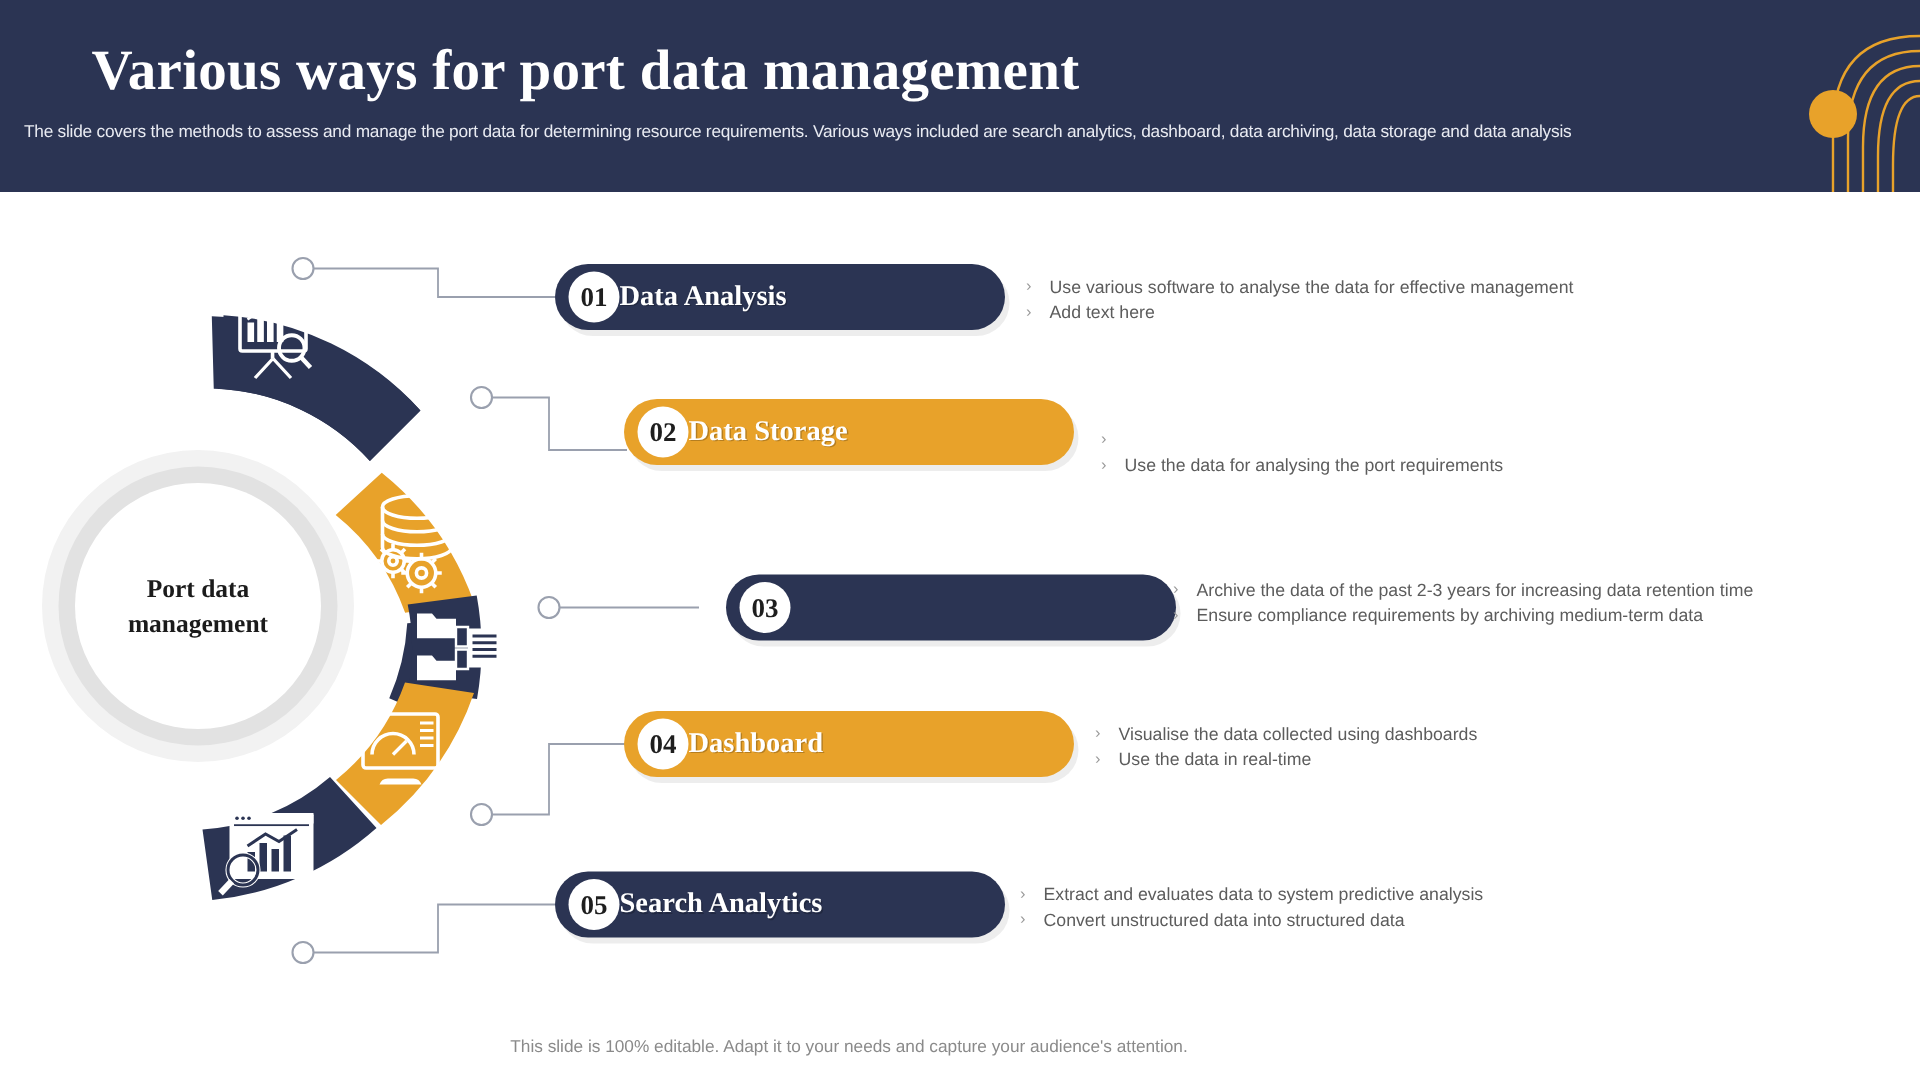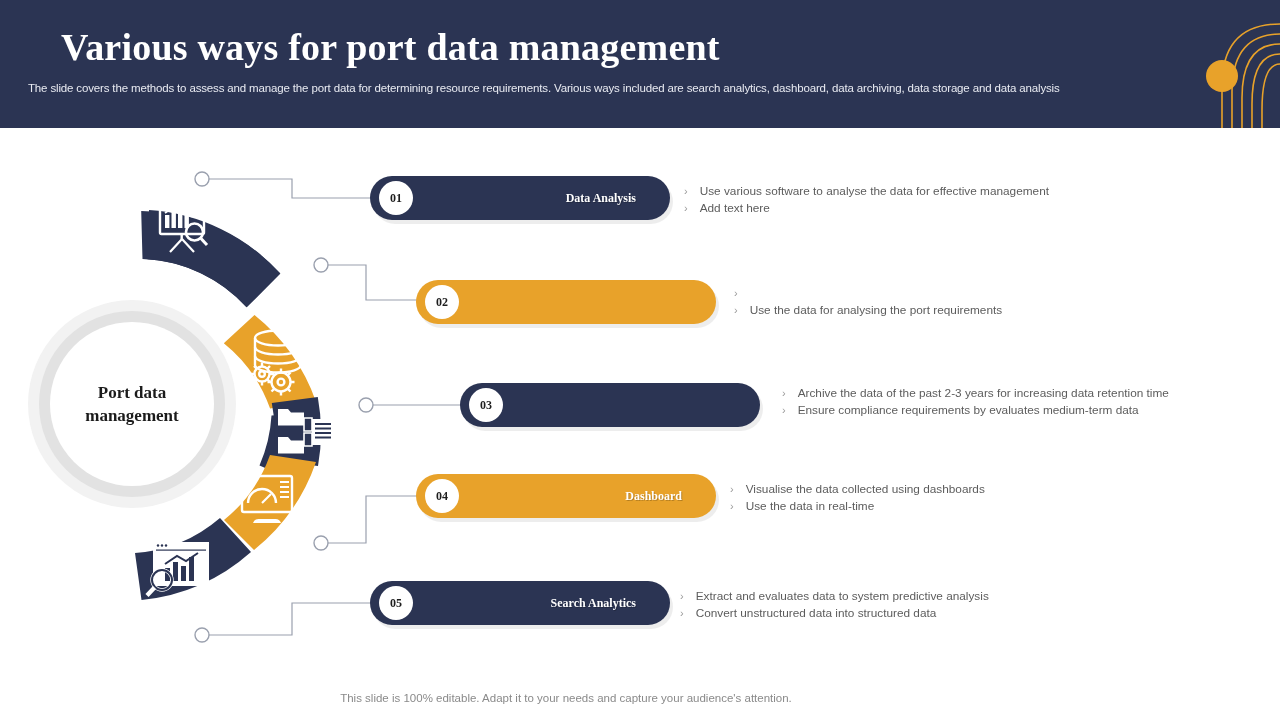--- a/index.html
+++ b/index.html
@@ -16,21 +16,21 @@
     position: absolute; left: 0; top: 0; width: 1280px; height: 128px;
     background: #2b3453; overflow: hidden;
   }
   .header-title {
     position: absolute; left: 28px; top: 24px;
     font-family: "Liberation Serif", serif;
     font-weight: bold; font-size: 38px; line-height: 46px;
     color: #ffffff; letter-spacing: 0.2px; margin-left: 33px;
   }
   .header-sub {
-    position: absolute; left: 28px; top: 81px; width: 1140px;
+    position: absolute; left: 16px; top: 81px; width: 1140px;
     font-size: 11.5px; line-height: 15px; color: #e9ebf2;
     letter-spacing: -0.15px; white-space: nowrap;
   }
   .header-deco { position: absolute; right: 0; top: 0; width: 110px; height: 128px; }
 
   
   .center-wrap {
     position: absolute; left: 28px; top: 300px; width: 208px; height: 208px;
   }
   .center-ring {
@@ -61,26 +61,26 @@
     display: flex; align-items: center;
     box-shadow: 3px 4px 0 rgba(0,0,0,0.07);
   }
   .pill.dark { background: #2b3453; }
   .pill.gold { background: #e8a22a; }
   .pill-num {
     width: 34px; height: 34px; border-radius: 50%; background: #ffffff;
     margin-left: 9px; flex: 0 0 auto;
     display: flex; align-items: center; justify-content: center;
     font-family: "Liberation Serif", serif; font-weight: bold;
-    font-size: 12px; color: #1e1e1e;
+    font-size: 18px; color: #1e1e1e;
   }
   .pill-title {
-    flex: 1 1 auto; text-align: right; padding-right: 34px;
+    flex: 1 1 auto; text-align: left; padding-right: 34px;
     font-family: "Liberation Serif", serif; font-weight: bold;
-    font-size: 12px; color: #ffffff;
+    font-size: 19px; color: #ffffff;
     text-shadow: 1px 1px 0 rgba(0,0,0,0.22);
   }
   .bullets { position: absolute; }
   .bullet {
     display: flex; align-items: flex-start;
     font-size: 11.8px; line-height: 17px; color: #5c5c5c; white-space: nowrap;
   }
   .bullet-mark {
     color: #9a9a9a; font-size: 11px; margin-right: 12px; line-height: 17px;
   }
@@ -249,46 +249,47 @@
         <span>Use various  software  to analyse  the data for  effective  management</span>
       </div>
       <div class="bullet">
         <span class="bullet-mark">›</span>
         <span>Add text here</span>
       </div>
     </div>
   </div>
 
   <div class="row">
-    <div class="pill gold" style="left:416px; top:280px; width:300px;">
+    <div class="pill gold" style="left:416px; top:266px; width:300px;">
       <div class="pill-num">02</div>
+      <div class="pill-title">Data Storage</div>
     </div>
     <div class="bullets" style="left:734px; top:285px;">
       <div class="bullet">
         <span class="bullet-mark">›</span>
       </div>
       <div class="bullet">
         <span class="bullet-mark">›</span>
         <span>Use the data for analysing the port requirements</span>
       </div>
     </div>
   </div>
 
   <div class="row">
-    <div class="pill dark" style="left:460px; top:383px; width:300px;">
+    <div class="pill dark" style="left:484px; top:383px; width:300px;">
       <div class="pill-num">03</div>
     </div>
     <div class="bullets" style="left:782px; top:385px;">
       <div class="bullet">
         <span class="bullet-mark">›</span>
         <span>Archive  the data of the past 2-3 years for increasing data retention time</span>
       </div>
       <div class="bullet">
         <span class="bullet-mark">›</span>
-        <span>Ensure  compliance requirements  by evaluates  medium-term  data</span>
+        <span>Ensure  compliance requirements  by archiving  medium-term  data</span>
       </div>
     </div>
   </div>
 
   <div class="row">
     <div class="pill gold" style="left:416px; top:474px; width:300px;">
       <div class="pill-num">04</div>
       <div class="pill-title">Dashboard</div>
     </div>
     <div class="bullets" style="left:730px; top:481px;">

